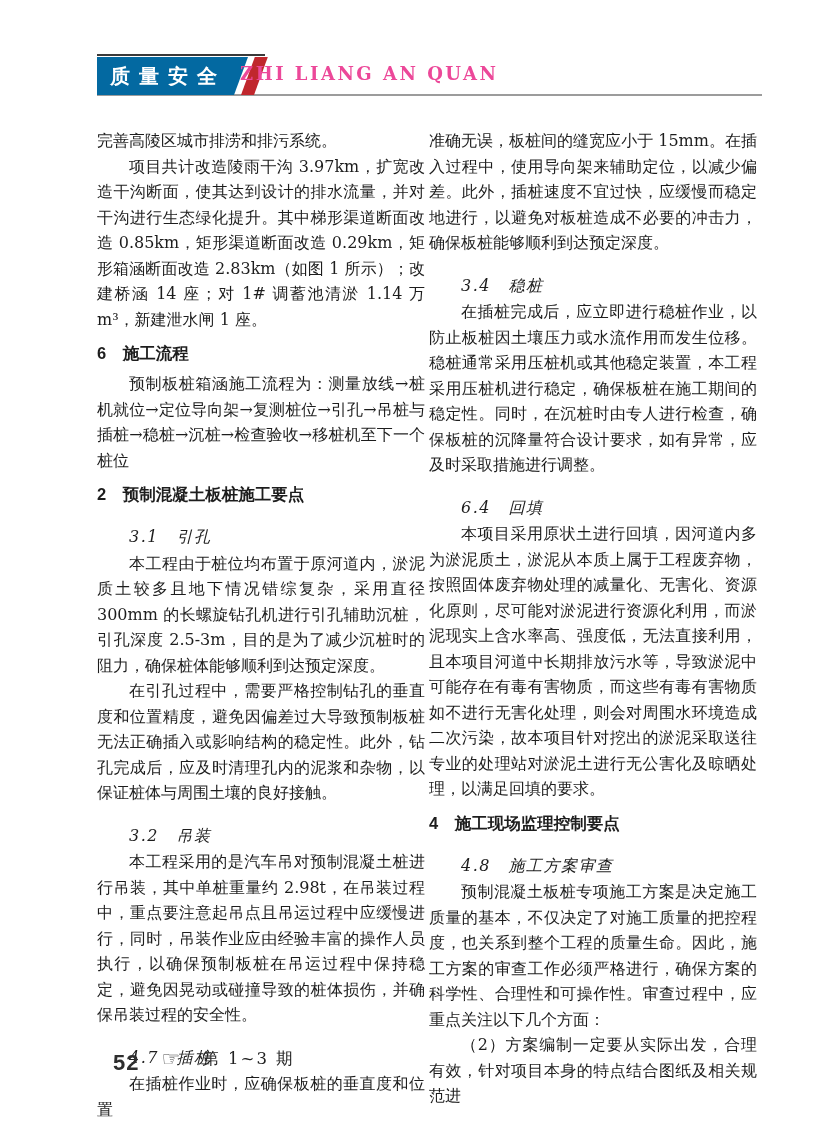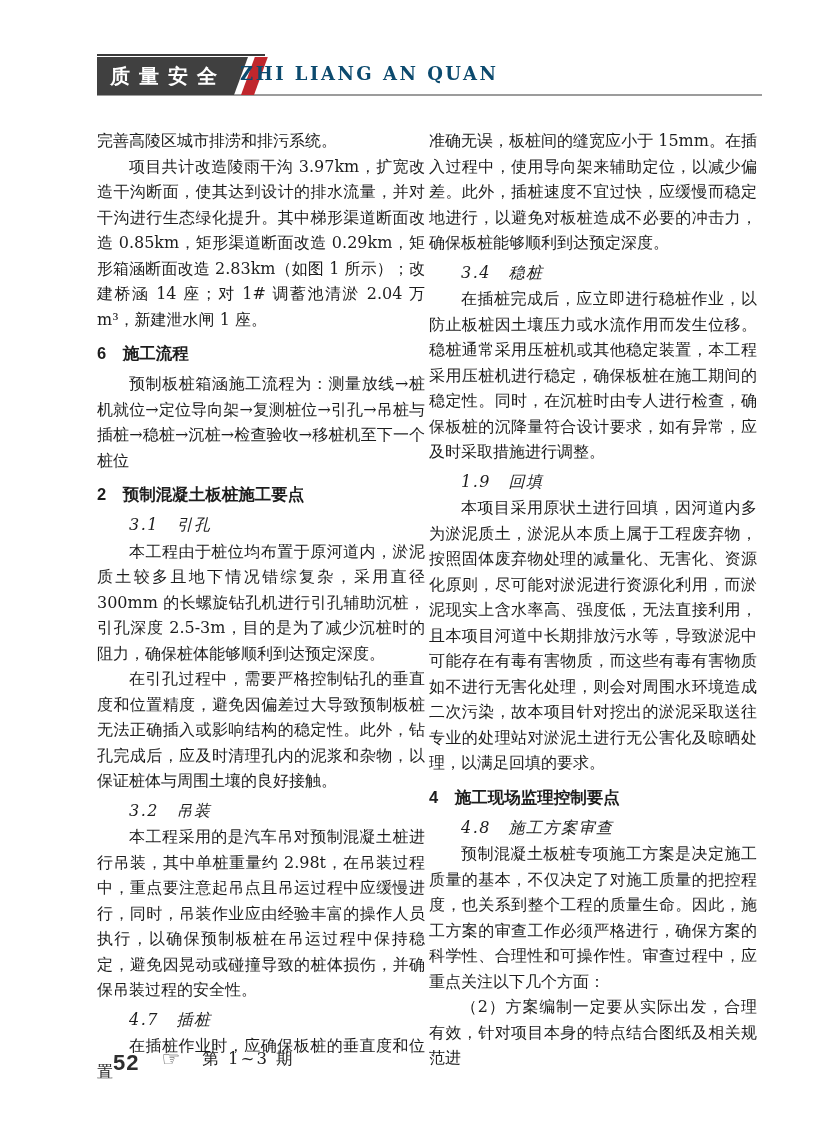--- a/index.html
+++ b/index.html
@@ -35,38 +35,38 @@
     white-space:nowrap;
   }
   .banner-tail{
     width:13px;height:38px;margin-left:-7px;
     transform:skewX(-20deg);transform-origin:bottom left;
   }
   .banner-pinyin{
     position:absolute;top:63px;left:240px;
     font-family:"DejaVu Serif","Liberation Serif",serif;
     font-weight:bold;font-size:18px;letter-spacing:2.5px;
-    color:#0c4a6e;white-space:nowrap;z-index:2;
+    color:#ec4899;white-space:nowrap;z-index:2;
   }
   
   .columns{
     position:absolute;top:128px;left:97px;width:665px;
     display:flex;gap:4px;
   }
   .col{width:328px;font-size:16px;line-height:25.5px;text-align:justify;}
   .col p{margin:0;text-indent:2em;}
   .col p.cont{text-indent:0;}
   .sec{
     margin:9px 0 5px 0;
     font-family:"Liberation Sans","DejaVu Sans",sans-serif;
     font-weight:bold;font-size:16.5px;line-height:25px;
     text-indent:0;
   }
   .sub{
-    margin:4px 0 1px 0;
+    margin:17px 0 1px 0;
     font-style:italic;letter-spacing:1.5px;
     text-indent:2em;line-height:25.5px;
   }
   
   .footer{
     position:absolute;left:113px;top:1044px;height:30px;
     display:flex;align-items:center;gap:22px;
   }
   .page-num{
     font-family:"Liberation Sans","DejaVu Sans",sans-serif;
@@ -76,47 +76,47 @@
   .issue{font-size:16.5px;color:#222;letter-spacing:2px;}
 </style>
 </head>
 <body>
 
 <div class="page">
 
   <div class="hdr-topline"></div>
   <div class="hdr-rule"></div>
   <div class="banner">
-    <div class="banner-main" style="background: #404040;">质量安全</div>
+    <div class="banner-main" style="background: #0369a1;">质量安全</div>
     <div class="banner-tail" style="background: rgb(192, 39, 45);"></div>
   </div>
   <div class="banner-pinyin">ZHI LIANG AN QUAN</div>
 
   <div class="columns">
 
     <div class="col">
       <p class="cont">完善高陵区城市排涝和排污系统。</p>
-      <p>项目共计改造陵雨干沟 3.97km，扩宽改造干沟断面，使其达到设计的排水流量，并对干沟进行生态绿化提升。其中梯形渠道断面改造 0.85km，矩形渠道断面改造 0.29km，矩形箱涵断面改造 2.83km（如图 1 所示）；改建桥涵 14 座；对 1# 调蓄池清淤 2.04 万 m³，新建泄水闸 1 座。</p>
+      <p>项目共计改造陵雨干沟 3.97km，扩宽改造干沟断面，使其达到设计的排水流量，并对干沟进行生态绿化提升。其中梯形渠道断面改造 0.85km，矩形渠道断面改造 0.29km，矩形箱涵断面改造 2.83km（如图 1 所示）；改建桥涵 14 座；对 1# 调蓄池清淤 1.14 万 m³，新建泄水闸 1 座。</p>
       <div class="sec">6　施工流程</div>
       <p>预制板桩箱涵施工流程为：测量放线→桩机就位→定位导向架→复测桩位→引孔→吊桩与插桩→稳桩→沉桩→检查验收→移桩机至下一个桩位</p>
       <div class="sec">2　预制混凝土板桩施工要点</div>
       <div class="sub">3.1　引孔</div>
       <p>本工程由于桩位均布置于原河道内，淤泥质土较多且地下情况错综复杂，采用直径 300mm 的长螺旋钻孔机进行引孔辅助沉桩，引孔深度 2.5-3m，目的是为了减少沉桩时的阻力，确保桩体能够顺利到达预定深度。</p>
       <p>在引孔过程中，需要严格控制钻孔的垂直度和位置精度，避免因偏差过大导致预制板桩无法正确插入或影响结构的稳定性。此外，钻孔完成后，应及时清理孔内的泥浆和杂物，以保证桩体与周围土壤的良好接触。</p>
       <div class="sub">3.2　吊装</div>
       <p>本工程采用的是汽车吊对预制混凝土桩进行吊装，其中单桩重量约 2.98t，在吊装过程中，重点要注意起吊点且吊运过程中应缓慢进行，同时，吊装作业应由经验丰富的操作人员执行，以确保预制板桩在吊运过程中保持稳定，避免因晃动或碰撞导致的桩体损伤，并确保吊装过程的安全性。</p>
       <div class="sub">4.7　插桩</div>
       <p>在插桩作业时，应确保板桩的垂直度和位置</p>
     </div>
 
     <div class="col">
       <p class="cont">准确无误，板桩间的缝宽应小于 15mm。在插入过程中，使用导向架来辅助定位，以减少偏差。此外，插桩速度不宜过快，应缓慢而稳定地进行，以避免对板桩造成不必要的冲击力，确保板桩能够顺利到达预定深度。</p>
       <div class="sub">3.4　稳桩</div>
       <p>在插桩完成后，应立即进行稳桩作业，以防止板桩因土壤压力或水流作用而发生位移。稳桩通常采用压桩机或其他稳定装置，本工程采用压桩机进行稳定，确保板桩在施工期间的稳定性。同时，在沉桩时由专人进行检查，确保板桩的沉降量符合设计要求，如有异常，应及时采取措施进行调整。</p>
-      <div class="sub">1.9　回填</div>
+      <div class="sub">6.4　回填</div>
       <p>本项目采用原状土进行回填，因河道内多为淤泥质土，淤泥从本质上属于工程废弃物，按照固体废弃物处理的减量化、无害化、资源化原则，尽可能对淤泥进行资源化利用，而淤泥现实上含水率高、强度低，无法直接利用，且本项目河道中长期排放污水等，导致淤泥中可能存在有毒有害物质，而这些有毒有害物质如不进行无害化处理，则会对周围水环境造成二次污染，故本项目针对挖出的淤泥采取送往专业的处理站对淤泥土进行无公害化及晾晒处理，以满足回填的要求。</p>
       <div class="sec">4　施工现场监理控制要点</div>
       <div class="sub">4.8　施工方案审查</div>
       <p>预制混凝土板桩专项施工方案是决定施工质量的基本，不仅决定了对施工质量的把控程度，也关系到整个工程的质量生命。因此，施工方案的审查工作必须严格进行，确保方案的科学性、合理性和可操作性。审查过程中，应重点关注以下几个方面：</p>
       <p>（2）方案编制一定要从实际出发，合理有效，针对项目本身的特点结合图纸及相关规范进</p>
     </div>
 
   </div>
 
   <div class="footer">

